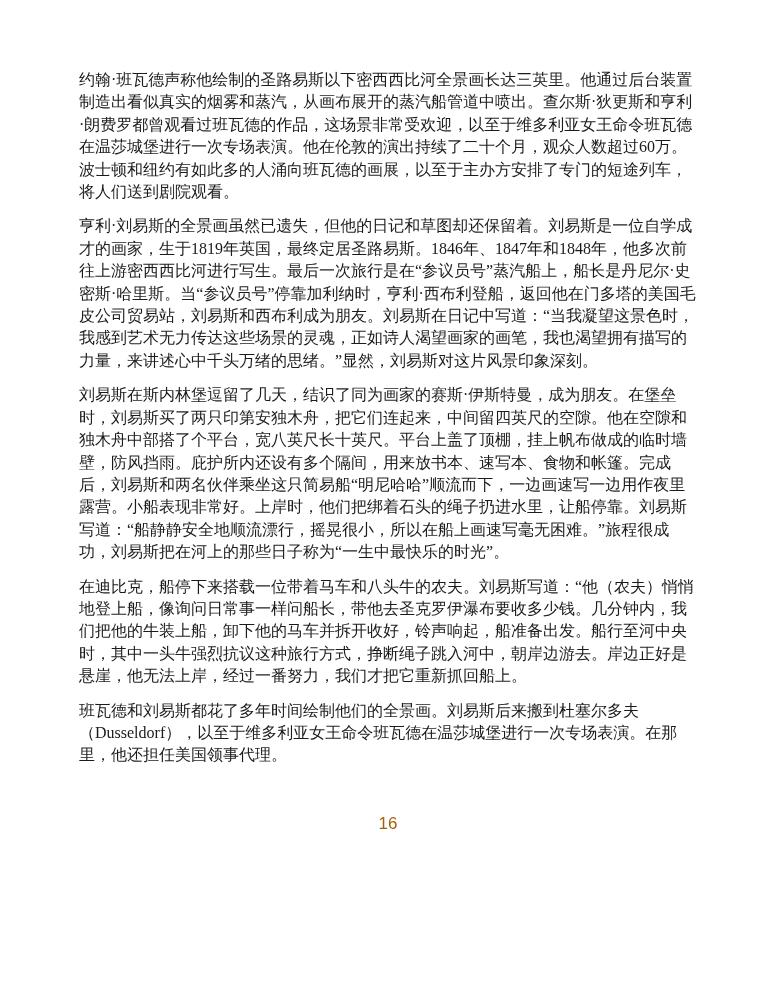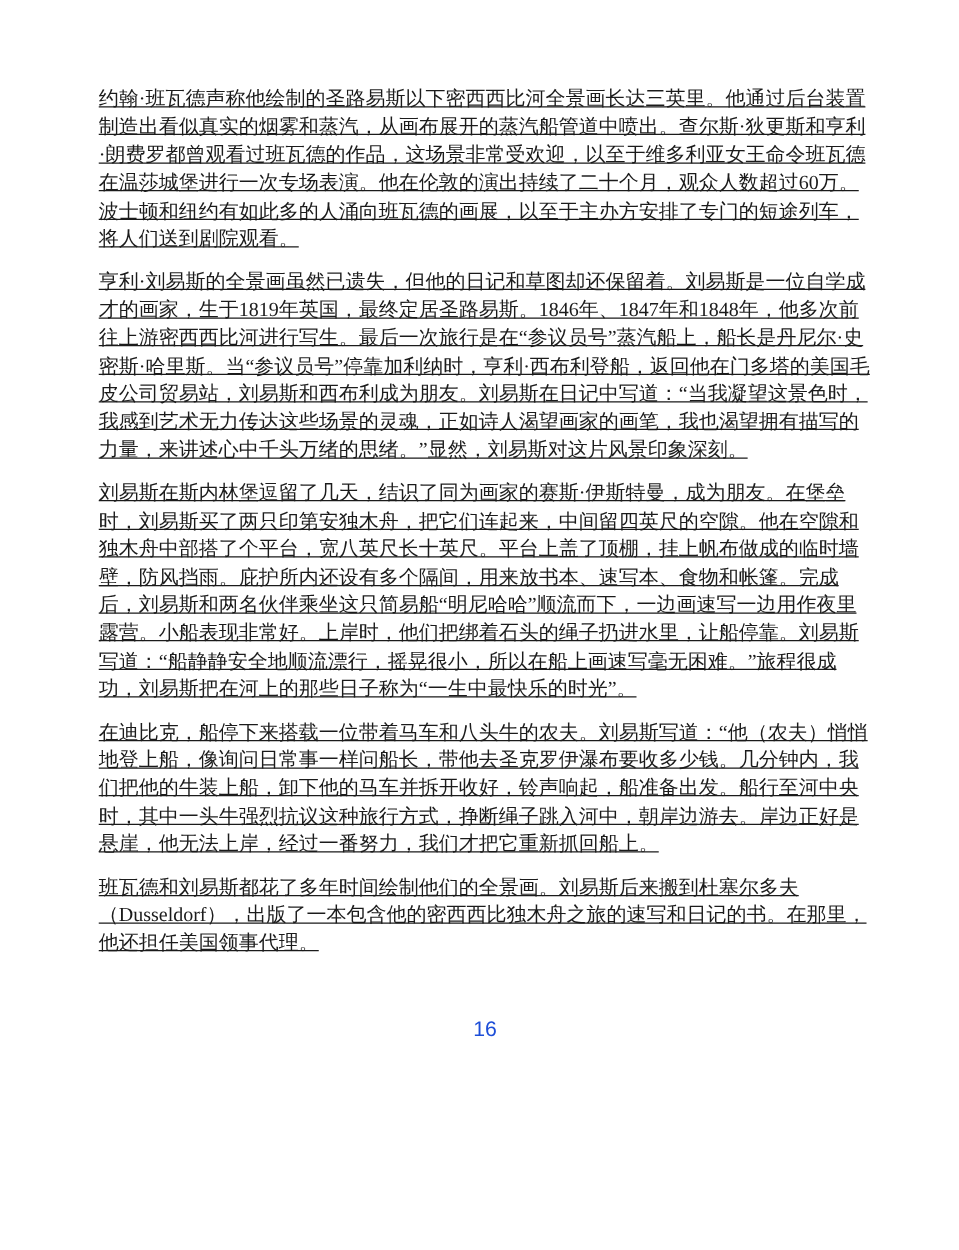--- a/index.html
+++ b/index.html
@@ -21,36 +21,35 @@
   }
   .doc-body p.para {
     
     font-family: "Liberation Serif", "DejaVu Serif", sans-serif;
     font-size: 16px;
     line-height: 22.4px;
     color: #1b1b1b;
     text-align: left;
     margin: 0 0 12px 0;
     word-break: normal;
-    text-decoration: underline;
   }
   .page-number {
     margin-top: 46px;
     text-align: center;
     font-family: "Liberation Sans", "DejaVu Sans", sans-serif;
     font-size: 17px;
     line-height: 22px;
-    color: #1d4ed8;
+    color: #a16207;
   }
 </style>
 </head>
 <body>
 
 <div class="page">
   <div class="doc-body">
     <p class="para">约翰·班瓦德声称他绘制的圣路易斯以下密西西比河全景画长达三英里。他通过后台装置制造出看似真实的烟雾和蒸汽，从画布展开的蒸汽船管道中喷出。查尔斯·狄更斯和亨利·朗费罗都曾观看过班瓦德的作品，这场景非常受欢迎，以至于维多利亚女王命令班瓦德在温莎城堡进行一次专场表演。他在伦敦的演出持续了二十个月，观众人数超过60万。波士顿和纽约有如此多的人涌向班瓦德的画展，以至于主办方安排了专门的短途列车，将人们送到剧院观看。</p>
     <p class="para">亨利·刘易斯的全景画虽然已遗失，但他的日记和草图却还保留着。刘易斯是一位自学成才的画家，生于1819年英国，最终定居圣路易斯。1846年、1847年和1848年，他多次前往上游密西西比河进行写生。最后一次旅行是在“参议员号”蒸汽船上，船长是丹尼尔·史密斯·哈里斯。当“参议员号”停靠加利纳时，亨利·西布利登船，返回他在门多塔的美国毛皮公司贸易站，刘易斯和西布利成为朋友。刘易斯在日记中写道：“当我凝望这景色时，我感到艺术无力传达这些场景的灵魂，正如诗人渴望画家的画笔，我也渴望拥有描写的力量，来讲述心中千头万绪的思绪。”显然，刘易斯对这片风景印象深刻。</p>
     <p class="para">刘易斯在斯内林堡逗留了几天，结识了同为画家的赛斯·伊斯特曼，成为朋友。在堡垒时，刘易斯买了两只印第安独木舟，把它们连起来，中间留四英尺的空隙。他在空隙和独木舟中部搭了个平台，宽八英尺长十英尺。平台上盖了顶棚，挂上帆布做成的临时墙壁，防风挡雨。庇护所内还设有多个隔间，用来放书本、速写本、食物和帐篷。完成后，刘易斯和两名伙伴乘坐这只简易船“明尼哈哈”顺流而下，一边画速写一边用作夜里露营。小船表现非常好。上岸时，他们把绑着石头的绳子扔进水里，让船停靠。刘易斯写道：“船静静安全地顺流漂行，摇晃很小，所以在船上画速写毫无困难。”旅程很成功，刘易斯把在河上的那些日子称为“一生中最快乐的时光”。</p>
     <p class="para">在迪比克，船停下来搭载一位带着马车和八头牛的农夫。刘易斯写道：“他（农夫）悄悄地登上船，像询问日常事一样问船长，带他去圣克罗伊瀑布要收多少钱。几分钟内，我们把他的牛装上船，卸下他的马车并拆开收好，铃声响起，船准备出发。船行至河中央时，其中一头牛强烈抗议这种旅行方式，挣断绳子跳入河中，朝岸边游去。岸边正好是悬崖，他无法上岸，经过一番努力，我们才把它重新抓回船上。</p>
-    <p class="para">班瓦德和刘易斯都花了多年时间绘制他们的全景画。刘易斯后来搬到杜塞尔多夫（Dusseldorf），出版了一本包含他的密西西比独木舟之旅的速写和日记的书。在那里，他还担任美国领事代理。</p>
+    <p class="para">班瓦德和刘易斯都花了多年时间绘制他们的全景画。刘易斯后来搬到杜塞尔多夫（Dusseldorf），以至于维多利亚女王命令班瓦德在温莎城堡进行一次专场表演。在那里，他还担任美国领事代理。</p>
   </div>
   <div class="page-number">16</div>
 </div>
 
 </body></html>

